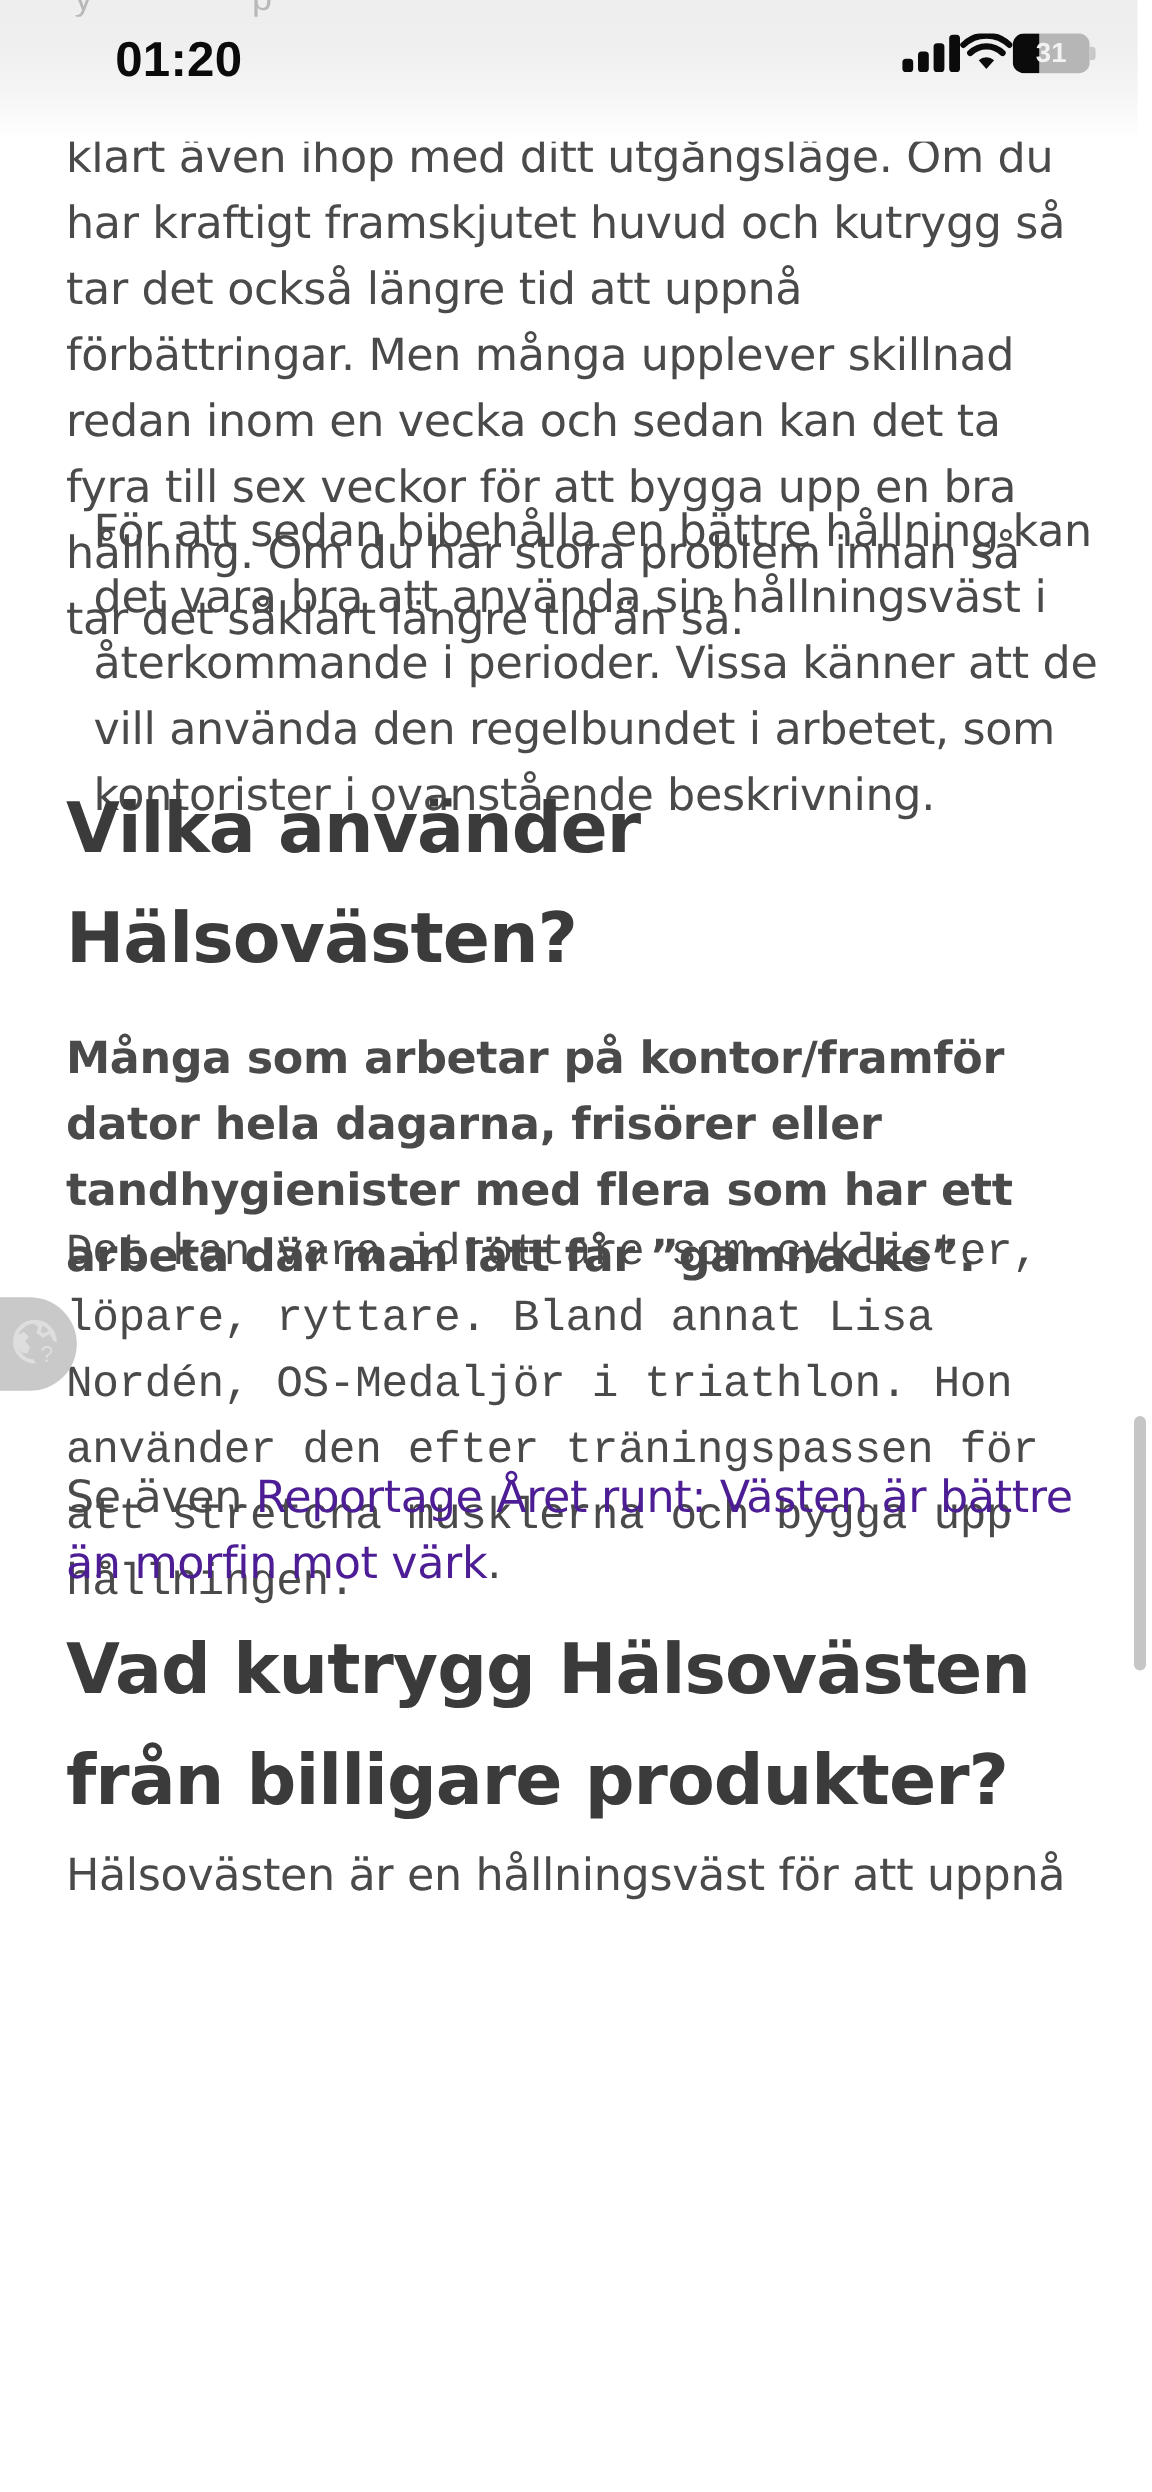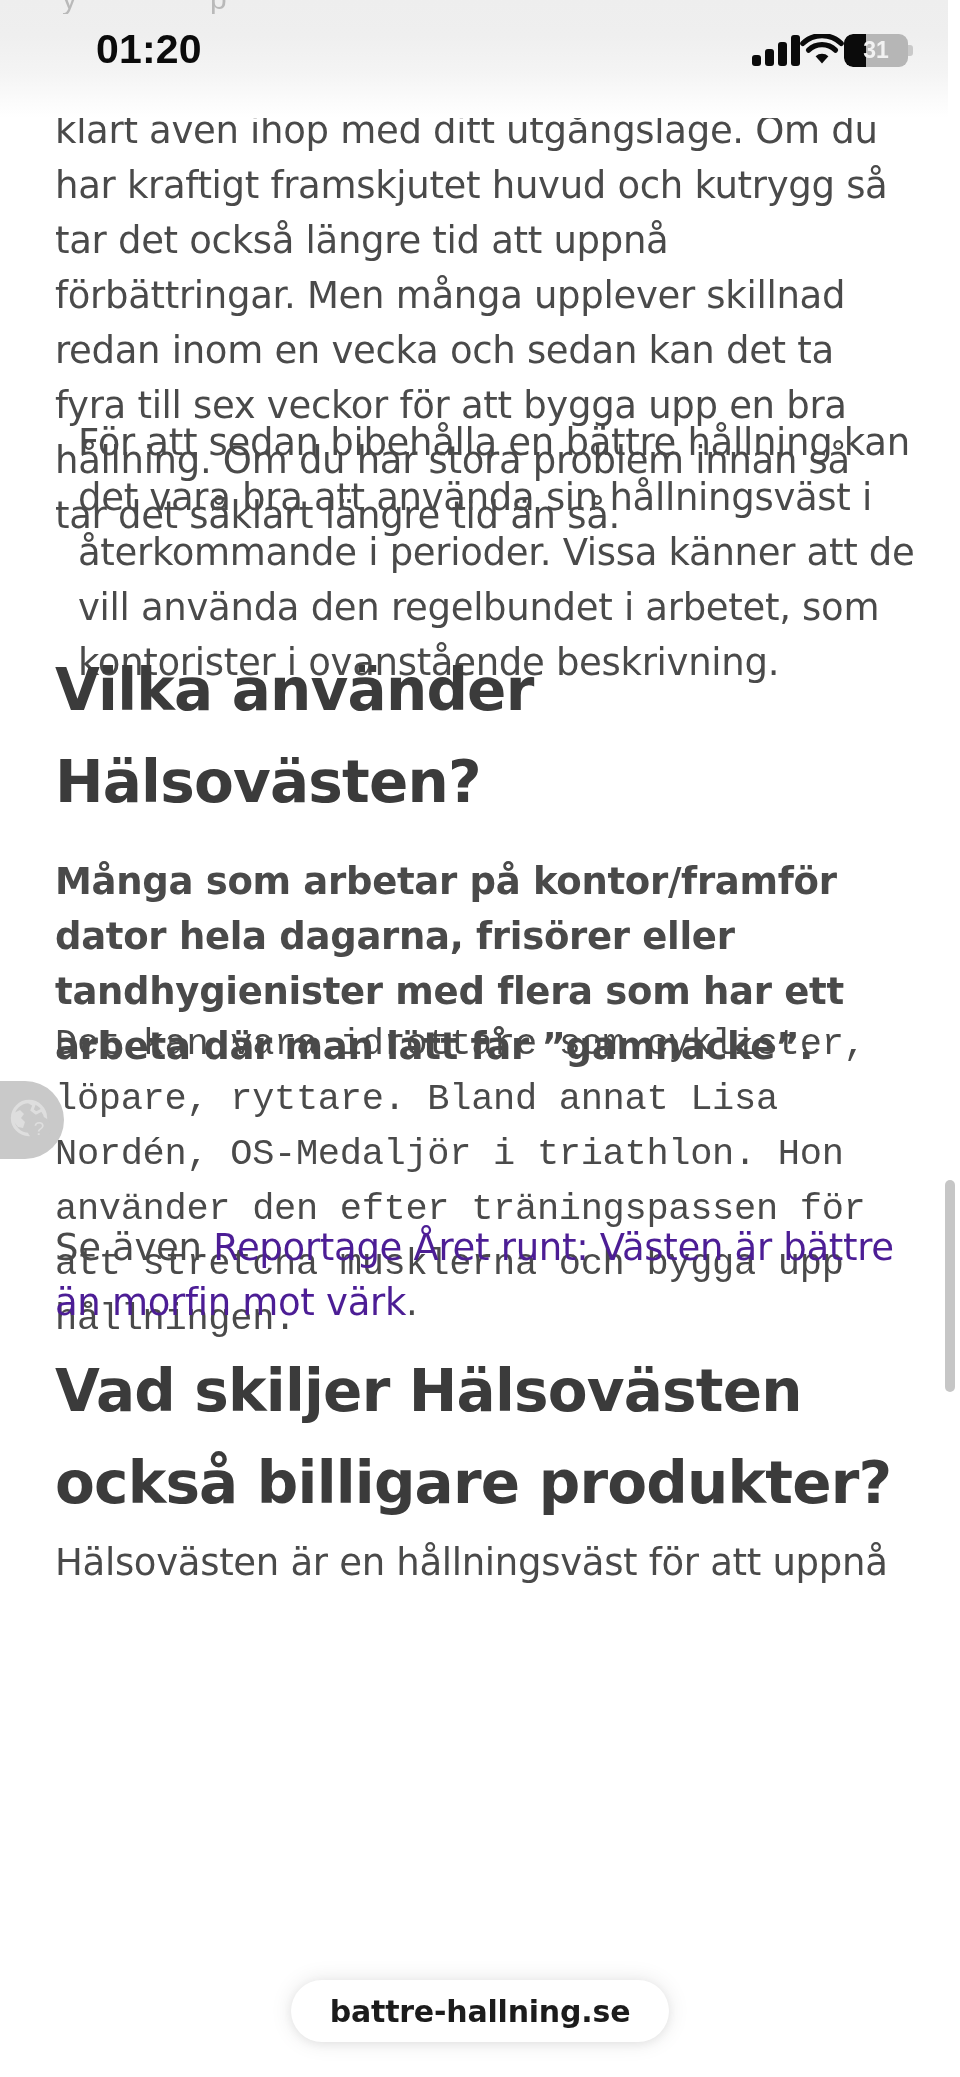--- a/index.html
+++ b/index.html
@@ -64,21 +64,21 @@
     color: #0b0b0b;
     font-family: "Liberation Sans", sans-serif;
   }
 
   .sb-right {
     position: absolute;
     right: 36px;
     top: 28px;
     height: 44px;
     display: flex;
-    align-items: center;
+    align-items: flex-start;
   }
 
   
   .icon-signal {
     display: block;
     width: 48px;
     height: 32px;
     position: relative;
   }
   .icon-signal i {
@@ -246,44 +246,41 @@
     <div class="h2" style="top: 644px;">Vilka använder Hälsovästen?</div>
 
     <div class="p" style="top: 854px; font-weight: bold;">Många som arbetar på kontor/framför dator hela dagarna, frisörer eller tandhygienister med flera som har ett arbeta där man lätt får ”gamnacke”.</div>
 
     <div class="p" style="top: 1017px; font-family: Liberation Mono, monospace;">Det kan vara idrottare som cyklister, löpare, ryttare. Bland annat Lisa Nordén, OS-Medaljör i triathlon. Hon använder den efter träningspassen för att stretcha musklerna och bygga upp hållningen.</div>
 
     <div class="p" style="top: 1220px;">
       <span>Se även </span><a class="inline-link" href="#">Reportage Året runt: Västen är bättre än morfin mot värk</a><span>.</span>
     </div>
 
-    <div class="h2" style="top: 1345px;">Vad skiljer Hälsovästen också billigare produkter?</div>
+    <div class="h2" style="top: 1345px;">Vad kutrygg Hälsovästen från billigare produkter?</div>
 
     <div class="p" style="top: 1535px;">Hälsovästen är en hållningsväst för att uppnå</div>
   </div>
 
   <div class="privacy-tab">
     <span>
       <svg width="46" height="46" viewBox="0 0 46 46" aria-hidden="true">
         <circle cx="21" cy="21" r="16.5" fill="none" stroke="#dedede" stroke-width="3.4"></circle>
         <path d="M6 16 L12 13 L16 17 L13 21 L17 25 L15 31 L10 30 L6 25 Z" fill="#dedede"></path>
         <path d="M21 5 L26 8 L24 13 L28 16 L34 13 L37 18" fill="none" stroke="#dedede" stroke-width="3"></path>
         <circle cx="31" cy="31" r="12" fill="#c9c9c9"></circle>
         <text x="31" y="38" text-anchor="middle" font-size="19" font-family="Liberation Sans, sans-serif" fill="#dedede">?</text>
       </svg>
     </span>
   </div>
 
   <div class="scrollbar-track">
     <div class="scrollbar-thumb"></div>
   </div>
 
-  <div class="url-pill">
-    <span>battre-hallning.se</span>
-  </div>
 
   <div class="statusbar">
 
     <div class="sb-ghost">
       <span class="g1">y</span>
       <span class="g2">p</span>
     </div>
 
     <div class="sb-time">01:20</div>
 

